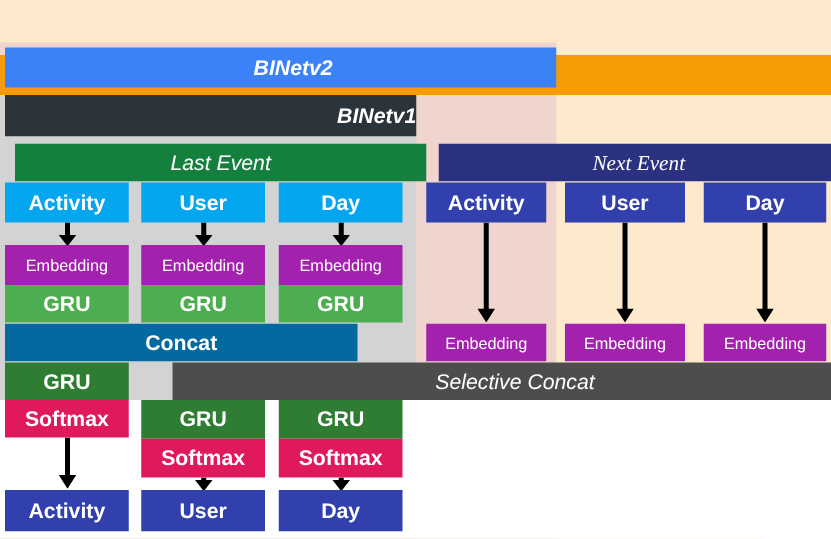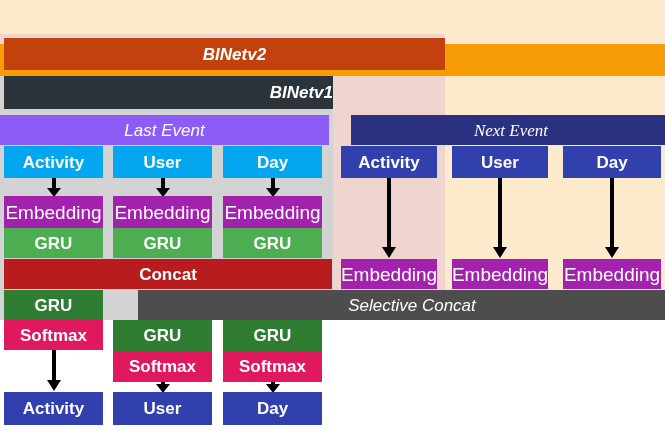--- a/index.html
+++ b/index.html
@@ -1,47 +1,47 @@
 <!DOCTYPE html>
 <html><head>
 <meta charset="utf-8">
 <style>
   html,body{margin:0;padding:0;background:#ffffff;}
   body{font-family:"Liberation Sans", sans-serif;}
   #canvas{position:relative;width:665px;height:431px;background:#ffffff;overflow:hidden;}
   .box{position:absolute;box-sizing:border-box;display:flex;align-items:center;justify-content:center;color:#ffffff;line-height:1;}
   .bg{position:absolute;box-sizing:border-box;}
   .lbl{font-size:17px;font-weight:bold;}
-  .lbl-sm{font-size:19px;}
+  .lbl-sm{font-size:13px;}
   .italic-n{font-style:italic;font-weight:normal;}
   .arrow{position:absolute;}
   
   .band{font-style:italic;font-weight:bold;font-size:17px;}
 </style>
 </head>
 <body>
 
 <div id="canvas">
 
   <div class="bg" style="left:0px;top:0px;width:665px;height:431px;background:#fde9cb;"></div>
   <div class="bg" style="left:0px;top:34px;width:445px;height:397px;background:#efd5cd;"></div>
   <div class="bg" style="left:0px;top:71px;width:333px;height:360px;background:#d3d3d3;"></div>
   <div class="bg" style="left:0px;top:320px;width:665px;height:111px;background:#ffffff;"></div>
 
   <div class="box band" style="left:0px;top:14px;width:665px;height:32px;background:#f89c06;margin-top:30px;">
     <span>BINetv3</span>
   </div>
-  <div class="box band" style="left:4px;top:38px;width:441px;height:32px;background:#c2410c;padding-left:20px;">
+  <div class="box band" style="left:4px;top:38px;width:441px;height:32px;background:#3b82f6;padding-left:20px;">
     <span>BINetv2</span>
   </div>
   <div class="box band" style="left:4px;top:76px;width:329px;height:33px;background:#2b333b;justify-content:flex-end;">
     <span>BINetv1</span>
   </div>
 
-  <div class="box" style="left:0;top:115px;width:329px;height:30px;background:#8b5cf6;">
+  <div class="box" style="left:12px;top:115px;width:329px;height:30px;background:#15803d;">
     <span class="italic-n lbl">Last Event</span>
   </div>
 
   <div class="box" style="left:4px;top:146px;width:99px;height:32px;background:#04a6ef;">
     <span class="lbl">Activity</span>
   </div>
   <div class="box" style="left:113px;top:146px;width:99px;height:32px;background:#04a6ef;">
     <span class="lbl">User</span>
   </div>
   <div class="box" style="left:223px;top:146px;width:99px;height:32px;background:#04a6ef;">
@@ -74,21 +74,21 @@
   <div class="box" style="left:4px;top:228px;width:99px;height:30px;background:#4cae50;">
     <span class="lbl">GRU</span>
   </div>
   <div class="box" style="left:113px;top:228px;width:99px;height:30px;background:#4cae50;">
     <span class="lbl">GRU</span>
   </div>
   <div class="box" style="left:223px;top:228px;width:99px;height:30px;background:#4cae50;">
     <span class="lbl">GRU</span>
   </div>
 
-  <div class="box" style="left:4px;top:259px;width:328px;height:30px;background:#b91c1c;">
+  <div class="box" style="left:4px;top:259px;width:282px;height:30px;background:#0369a1;">
     <span class="lbl">Concat</span>
   </div>
 
   <div class="box" style="left:351px;top:115px;width:320px;height:30px;background:#2a3180;font-family:Liberation Serif, serif;">
     <span class="italic-n lbl">Next Event</span>
   </div>
 
   <div class="box" style="left:341px;top:146px;width:96px;height:32px;background:#3140ad;">
     <span class="lbl">Activity</span>
   </div>

